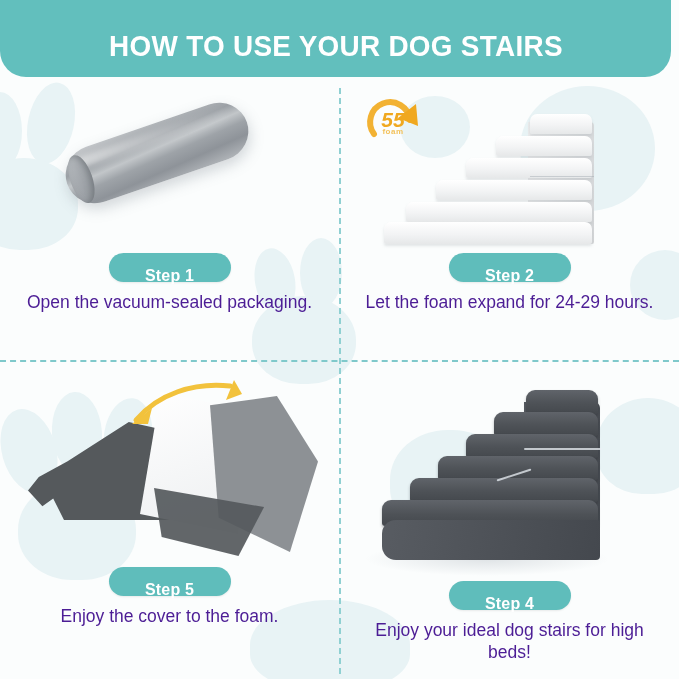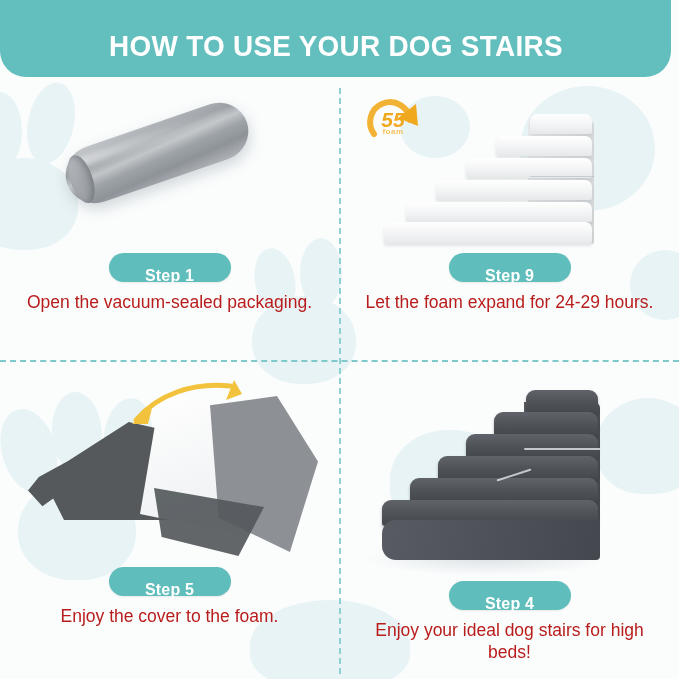--- a/index.html
+++ b/index.html
@@ -113,21 +113,21 @@
     color: #ffffff;
     font-size: 16px;
     font-weight: bold;
     letter-spacing: 0.2px;
     margin-top: 16px;
   }
   .caption {
     margin: 9px auto 0;
     width: 300px;
     text-align: center;
-    color: #b91c1c;
+    color: #4c1d95;
     font-size: 17.5px;
     line-height: 22px;
   }
 
   
   .roll {
     position: absolute;
     left: 62px;
     top: 36px;
     width: 190px;
@@ -333,21 +333,21 @@
         <div class="fs-step" style="left:152px; top:10px;  width:62px; height:20px;"></div>
         <div class="fs-step" style="left:118px; top:32px;  width:96px; height:20px;"></div>
         <div class="fs-step" style="left:88px;  top:54px;  width:126px; height:20px;"></div>
         <div class="fs-step" style="left:58px;  top:76px;  width:156px; height:20px;"></div>
         <div class="fs-step" style="left:28px;  top:98px;  width:186px; height:20px;"></div>
         <div class="fs-step" style="left:6px;   top:118px; width:208px; height:22px;"></div>
         <div class="fs-seam" style="left:152px; top:72px;  width:64px;"></div>
       </div>
     </div>
     <div class="badge">
-      <span class="badge-label">Step 9</span>
+      <span class="badge-label">Step 2</span>
     </div>
     <div class="caption">Let the foam expand for 24-29 hours.</div>
   </div>
 
   <div class="cell cell-3">
     <div class="art">
       <div class="cover-scene">
 
         <div class="cv-dark" style="left:6px; top:52px; width:180px; height:98px;
                     clip-path: polygon(56% 0%, 100% 18%, 100% 100%, 20% 100%,

